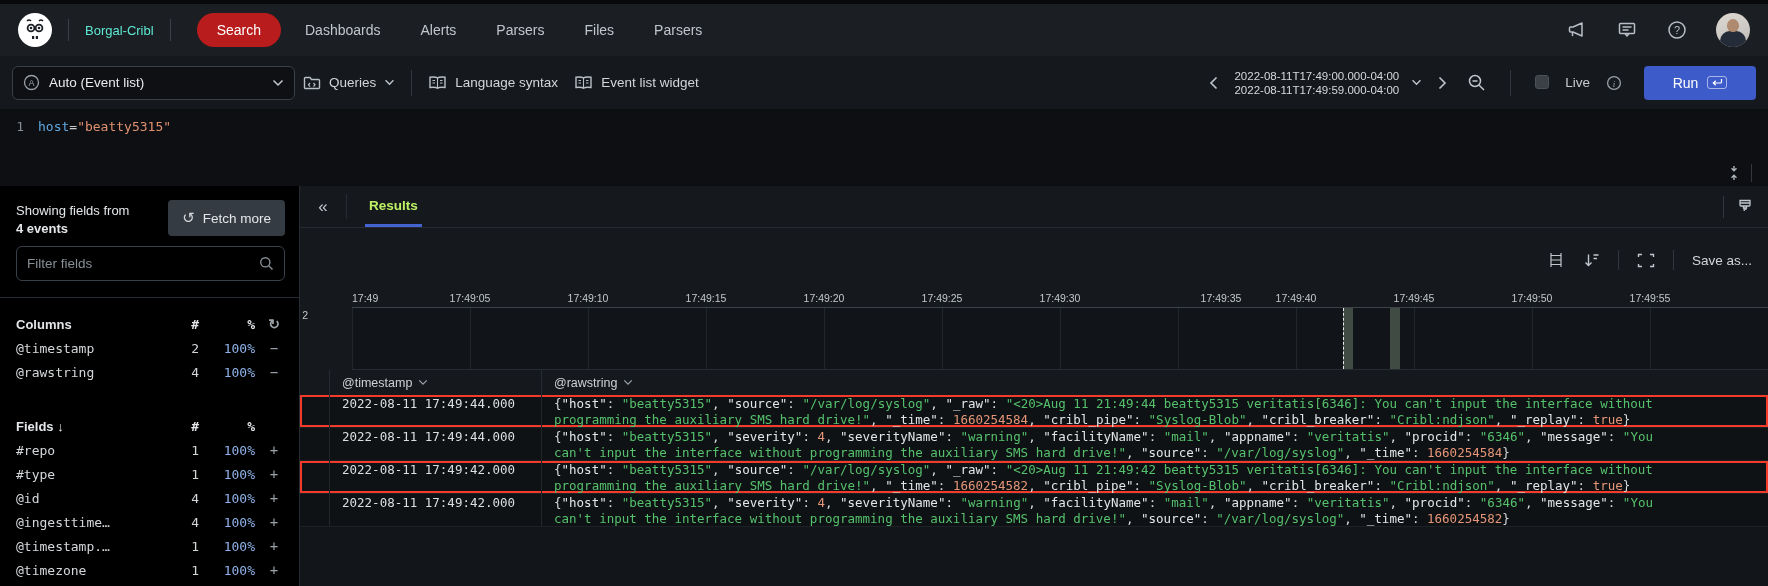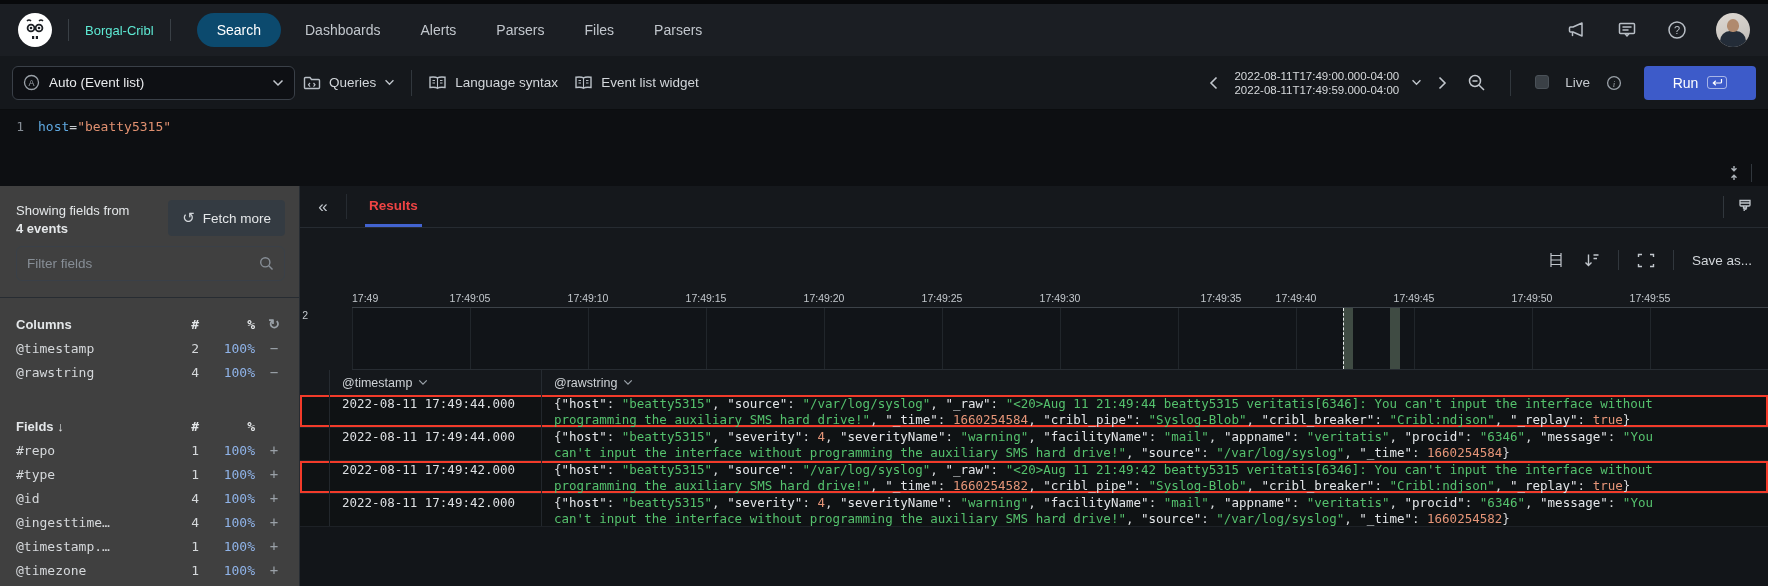--- a/index.html
+++ b/index.html
@@ -9,21 +9,21 @@
   .mono { font-family:"DejaVu Sans Mono", monospace; }
 
   
   .topstrip { height:4px; background:#08090b; }
   .nav { height:52px; background:#1b1e23; display:flex; align-items:center; padding:0 18px; }
   .logo { width:34px; height:34px; border-radius:50%; background:#fff; display:flex; align-items:center; justify-content:center; flex:0 0 auto; }
   .nav-div { width:1px; height:22px; background:#3a4046; margin:0 16px; }
   .brand { font-size:13px; color:#5eead4; white-space:nowrap; }
   .nav-items { display:flex; align-items:center; gap:8px; margin-left:10px; }
   .nav-item { font-size:14px; color:#c2c7cd; padding:9px 16px; border-radius:18px; cursor:pointer; white-space:nowrap; }
-  .nav-item.active { background:#0c4a6e; color:#ffffff; padding:9px 20px; }
+  .nav-item.active { background:#b91c1c; color:#ffffff; padding:9px 20px; }
   .nav-right { margin-left:auto; display:flex; align-items:center; gap:28px; }
   .avatar { width:34px; height:34px; border-radius:50%; background:linear-gradient(160deg,#ded8d2 0%,#cdc9c4 55%,#b9b6b2 100%); position:relative; overflow:hidden; }
   .avatar .head { position:absolute; left:11px; top:6px; width:12px; height:13px; border-radius:50% 50% 45% 45%; background:#b08a6e; }
   .avatar .body { position:absolute; left:4px; top:18px; width:26px; height:18px; border-radius:10px 10px 0 0; background:#232c38; }
 
   
   .toolbar { height:54px; background:#15181c; display:flex; align-items:center; padding:0 12px; border-bottom:1px solid #0b0d0f; }
   .view-select { width:283px; height:34px; background:#0e1014; border:1px solid #3a4048; border-radius:6px; display:flex; align-items:center; padding:0 10px; gap:9px; cursor:pointer; }
   .view-select .lbl { font-size:13.5px; color:#e8eaec; flex:1; }
   .tbtn { display:flex; align-items:center; gap:8px; font-size:13.5px; color:#d2d6da; padding:6px 8px; cursor:pointer; white-space:nowrap; }
@@ -45,21 +45,21 @@
   .tok-field { color:#5fa8e0; }
   .tok-op { color:#c8ccd0; }
   .tok-str { color:#e09070; }
   .editor-collapse { position:absolute; right:16px; bottom:4px; display:flex; align-items:center; gap:10px; color:#aeb4ba; }
   .editor-collapse .vdiv { width:1px; height:18px; background:#31373d; }
 
   
   .main { display:flex; height:400px; }
 
   
-  .sidebar { width:300px; flex:0 0 auto; background:#404040; border-right:1px solid #272c32; padding:14px 14px 0 16px; overflow:hidden; }
+  .sidebar { width:300px; flex:0 0 auto; background:#000000; border-right:1px solid #272c32; padding:14px 14px 0 16px; overflow:hidden; }
   .sb-head { display:flex; align-items:flex-start; }
   .sb-summary { font-size:13px; color:#e4e7e9; line-height:18px; flex:1; padding-top:2px; }
   .sb-summary b { font-weight:bold; }
   .fetch-btn { height:36px; background:#343b42; border-radius:4px; display:flex; align-items:center; gap:8px; padding:0 14px; font-size:13.5px; color:#e4e7e9; cursor:pointer; }
   .fetch-btn .ricon { font-size:15px; color:#d2d6da; }
   .filter-box { margin-top:8px; height:35px; border:1px solid #3a4048; border-radius:6px; display:flex; align-items:center; padding:0 10px; }
   .filter-box input { flex:1; background:transparent; border:none; outline:none; color:#c6cacf; font-size:13.5px; }
   .filter-box input::placeholder { color:#878e96; }
   .sb-sep { height:1px; background:#272c32; margin:16px -14px 0 -16px; }
   .f-grid { display:grid; grid-template-columns:1fr 30px 48px 22px; align-items:center; column-gap:8px; }
@@ -70,21 +70,21 @@
   .f-row .pct { text-align:right; color:#8fb3e8; }
   .f-row .act { text-align:center; color:#9aa1a8; font-size:14px; cursor:pointer; }
   .sync-ic { color:#9aa1a8; font-size:14px; text-align:center; }
   .fields-gap { height:16px; }
 
   
   .results { flex:1; min-width:0; display:flex; flex-direction:column; background:#15181c; }
   .tab-row { height:42px; display:flex; align-items:stretch; border-bottom:1px solid #262b31; }
   .collapse-btn { width:46px; display:flex; align-items:center; justify-content:center; font-size:17px; color:#c2c7cd; cursor:pointer; }
   .tab-vdiv { width:1px; background:#262b31; margin:8px 0; }
-  .tab { margin-left:18px; display:flex; align-items:center; font-size:13.5px; font-weight:bold; color:#ef4444; border-bottom:3px solid #4263d0; padding:0 4px; cursor:pointer; }
+  .tab { margin-left:18px; display:flex; align-items:center; font-size:13.5px; font-weight:bold; color:#bef264; border-bottom:3px solid #4263d0; padding:0 4px; cursor:pointer; }
   .tabrow-right { margin-left:auto; display:flex; align-items:center; gap:12px; padding-right:14px; }
   .tabrow-right .vdiv { width:1px; height:22px; background:#31373d; }
 
   .results-toolbar { height:64px; display:flex; align-items:center; justify-content:flex-end; gap:18px; padding-right:16px; color:#c2c7cd; }
   .rt-div { width:1px; height:20px; background:#31373d; }
   .saveas { font-size:13.5px; color:#d2d6da; cursor:pointer; }
   .rt-icon { cursor:pointer; }
 
   
   .chart { display:flex; }

